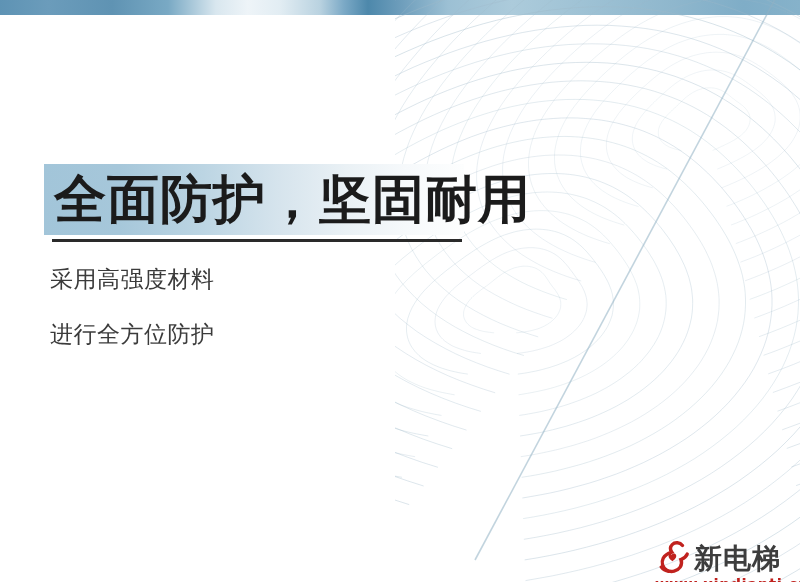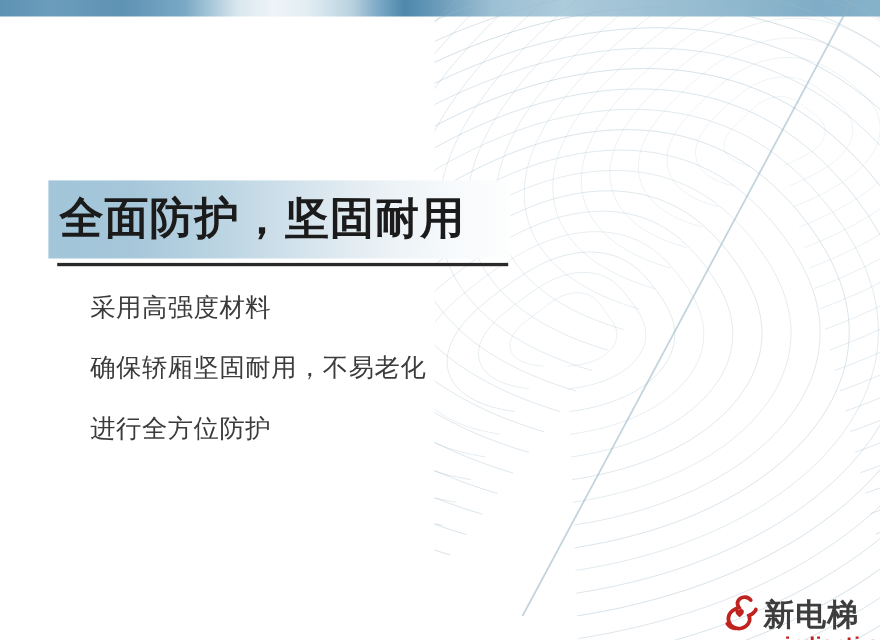--- a/index.html
+++ b/index.html
@@ -68,26 +68,27 @@
         #d6e4ed 56%,
         #eaf1f5 72%,
         #f6f9fb 86%,
         #fdfefe 100%);
   }
   #title-text {
     position: absolute;
     left: 54px;
     top: 168px;
     width: 420px;
-    font-size: 40px;
+    font-size: 52px;
     font-weight: bold;
     line-height: 62px;
     letter-spacing: 1px;
     color: #1b1b1b;
     white-space: nowrap;
+    text-align: right;
   }
   #title-rule {
     position: absolute;
     left: 52px;
     top: 239px;
     width: 410px;
     height: 3px;
     background: #2a2a2a;
   }
 
@@ -97,21 +98,20 @@
     left: 50px;
     top: 252px;
     width: 470px;
   }
   .body-line {
     font-size: 23px;
     line-height: 55px;
     color: #3b3b3b;
     white-space: nowrap;
     letter-spacing: 0.5px;
-    margin-left: 32px;
   }
 
   
   #logo {
     position: absolute;
     left: 652px;
     top: 512px;
     width: 146px;
     height: 58px;
     margin-top: 28px;
@@ -207,21 +207,20 @@
         <path d="M385,-10 L80,560" stroke="#8fb0c2" stroke-width="1.6" opacity="0.55" fill="none"></path>
       </g>
   </svg>
 
   <div id="title-band"></div>
   <div id="title-text">全面防护，坚固耐用</div>
   <div id="title-rule"></div>
 
   <div id="body-lines">
     <div class="body-line">采用高强度材料</div>
-    <div class="body-line">确保轿厢坚固耐用，不易老化</div>
     <div class="body-line">进行全方位防护</div>
   </div>
 
   <div id="logo">
     <div id="logo-row">
       <svg id="logo-mark" viewBox="0 0 40 38" aria-hidden="true">
         <path d="M30.5 5.5c-2.6-3.3-7.6-3.6-10.3-0.9c-2.1 2.1-2.0 5.2-0.4 7.6
                  c-3.6 1.2-7.0 3.0-8.6 6.1c-2.2 4.2-0.6 9.6 3.6 11.9
                  c4.5 2.5 10.6 1.0 13.4-3.1c1.6-2.4 1.7-5.2 0.7-7.6
                  c2.9-1.1 5.3-2.9 6.3-5.4" fill="none" stroke="#c0221e" stroke-width="3.4" stroke-linecap="round"></path>

